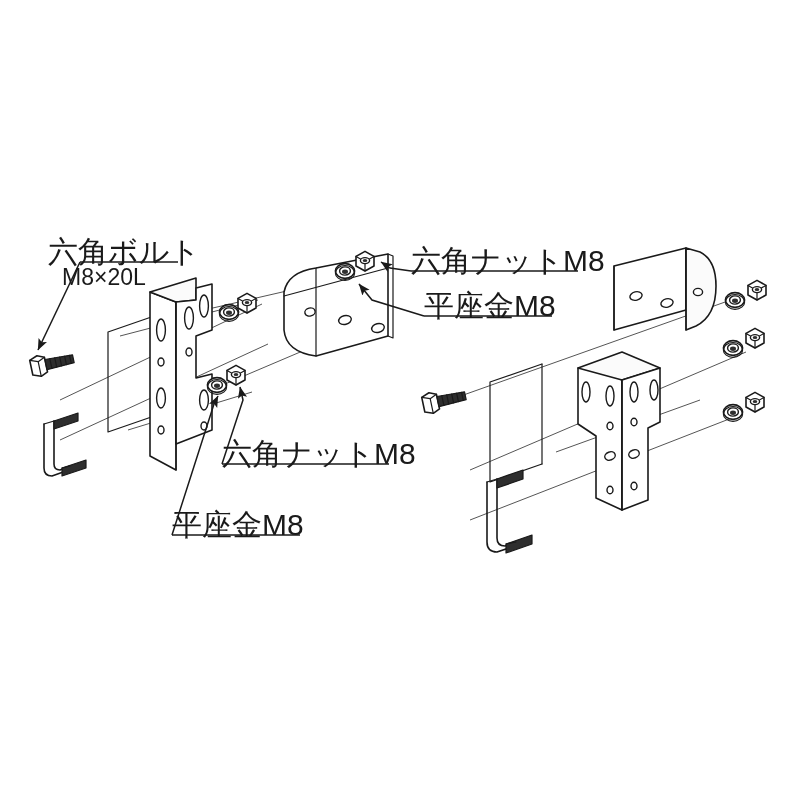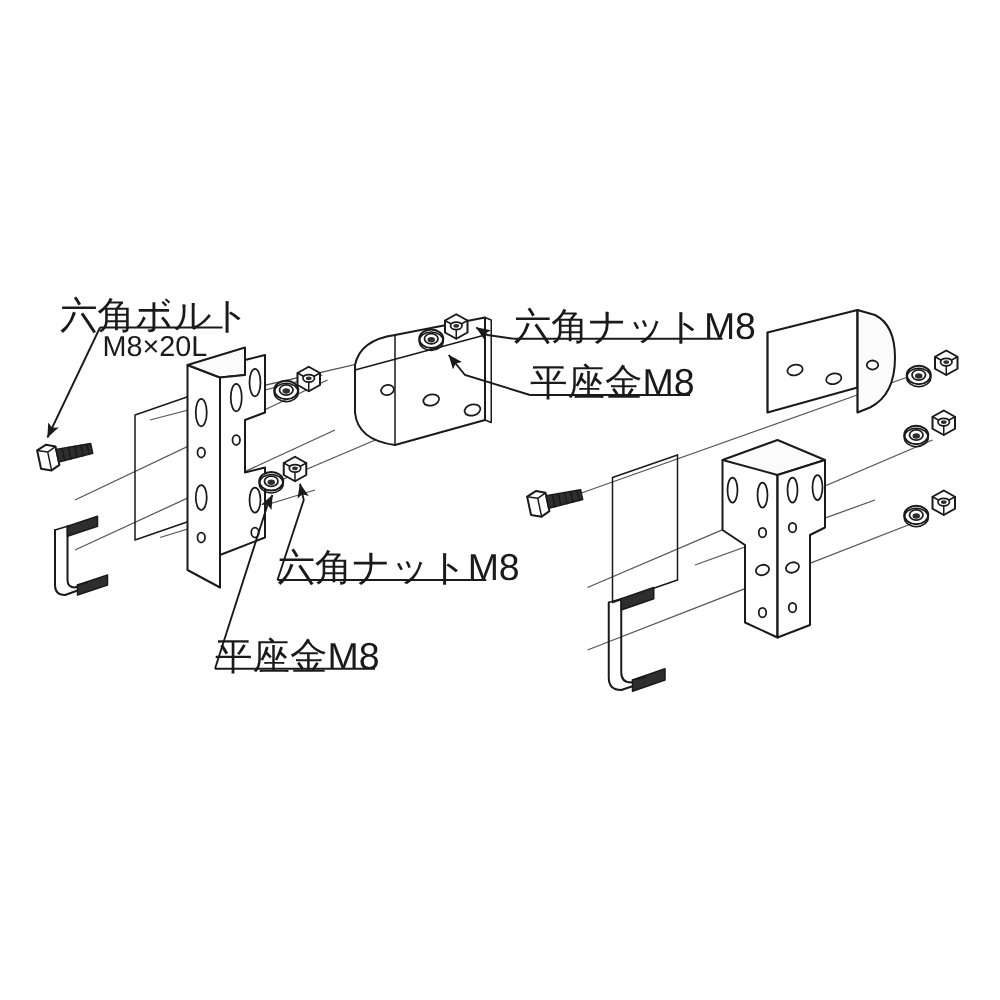--- a/index.html
+++ b/index.html
@@ -237,21 +237,21 @@
       <use href="#washer"></use>
     </g>
     <g transform="translate(755,402)">
       <use href="#hexnut"></use>
     </g>
 
   </svg>
 
   <div class="lbl lbl-main" style="left:48px;top:232px;">六角ボルト</div>
 
-  <div class="lbl lbl-sub" style="left:82px;top:264px;">M8×20L</div>
+  <div class="lbl lbl-sub" style="left:62px;top:264px;">M8×20L</div>
 
   <div class="lbl lbl-main" style="left:411px;top:241px;">六角ナットM8</div>
 
   <div class="lbl lbl-main" style="left:424px;top:286px;">平座金M8</div>
 
   <div class="lbl lbl-main" style="left:222px;top:434px;">六角ナットM8</div>
 
   <div class="lbl lbl-main" style="left:172px;top:505px;">平座金M8</div>
 
 </div>

